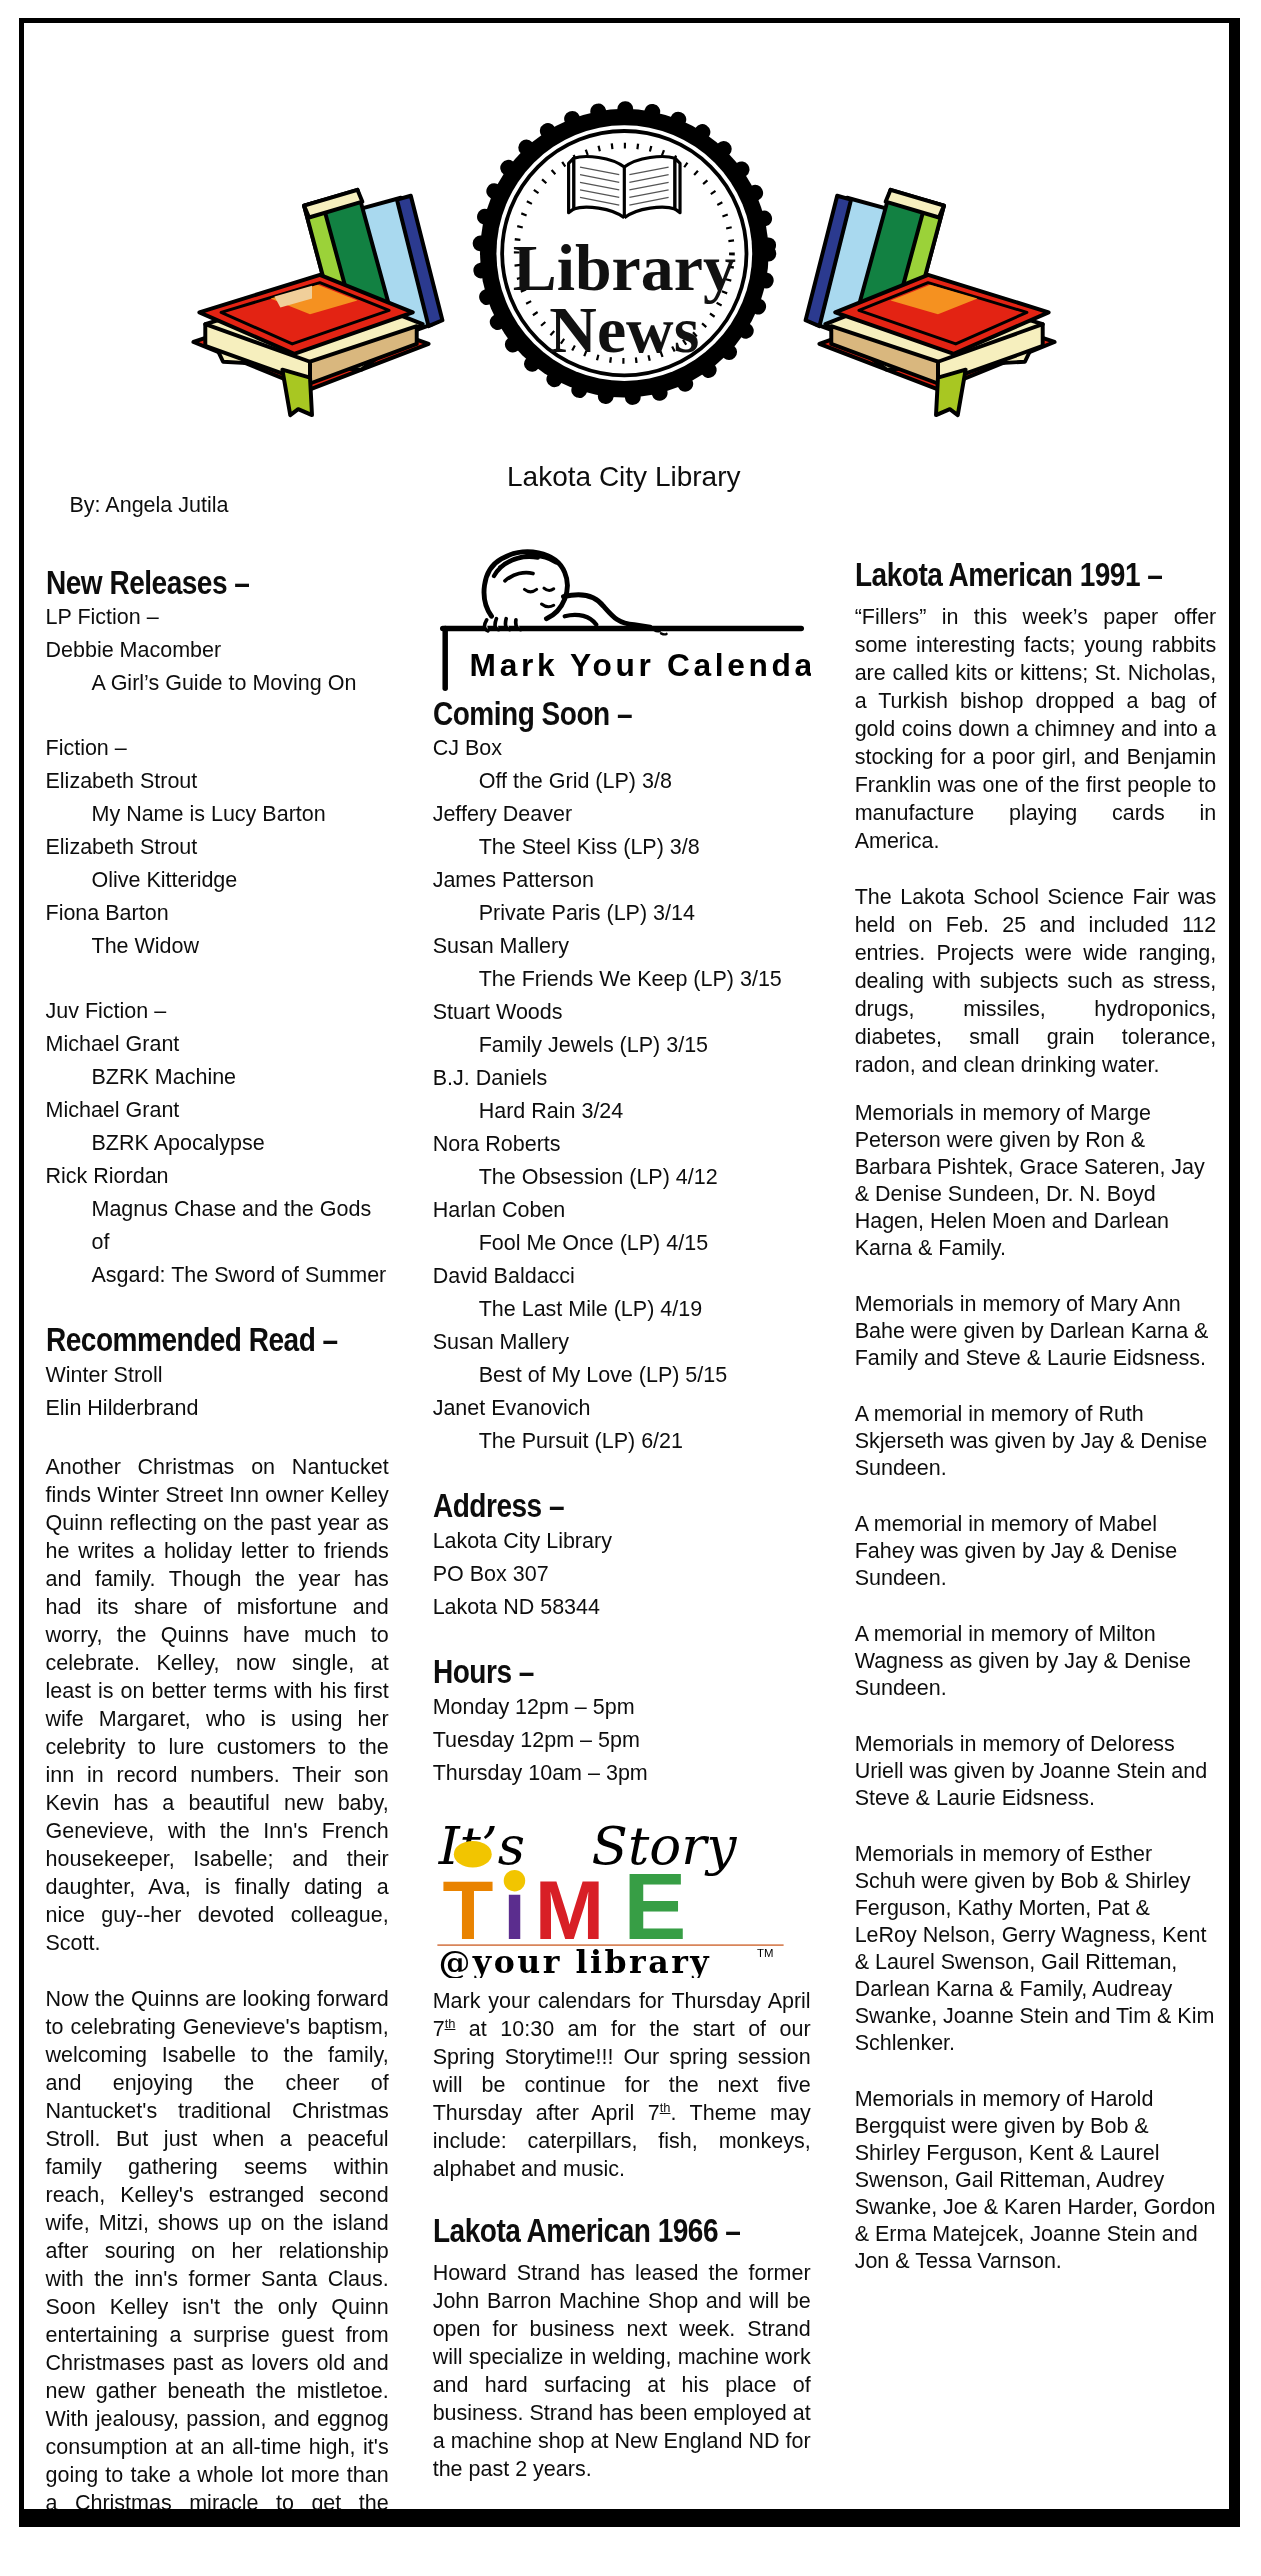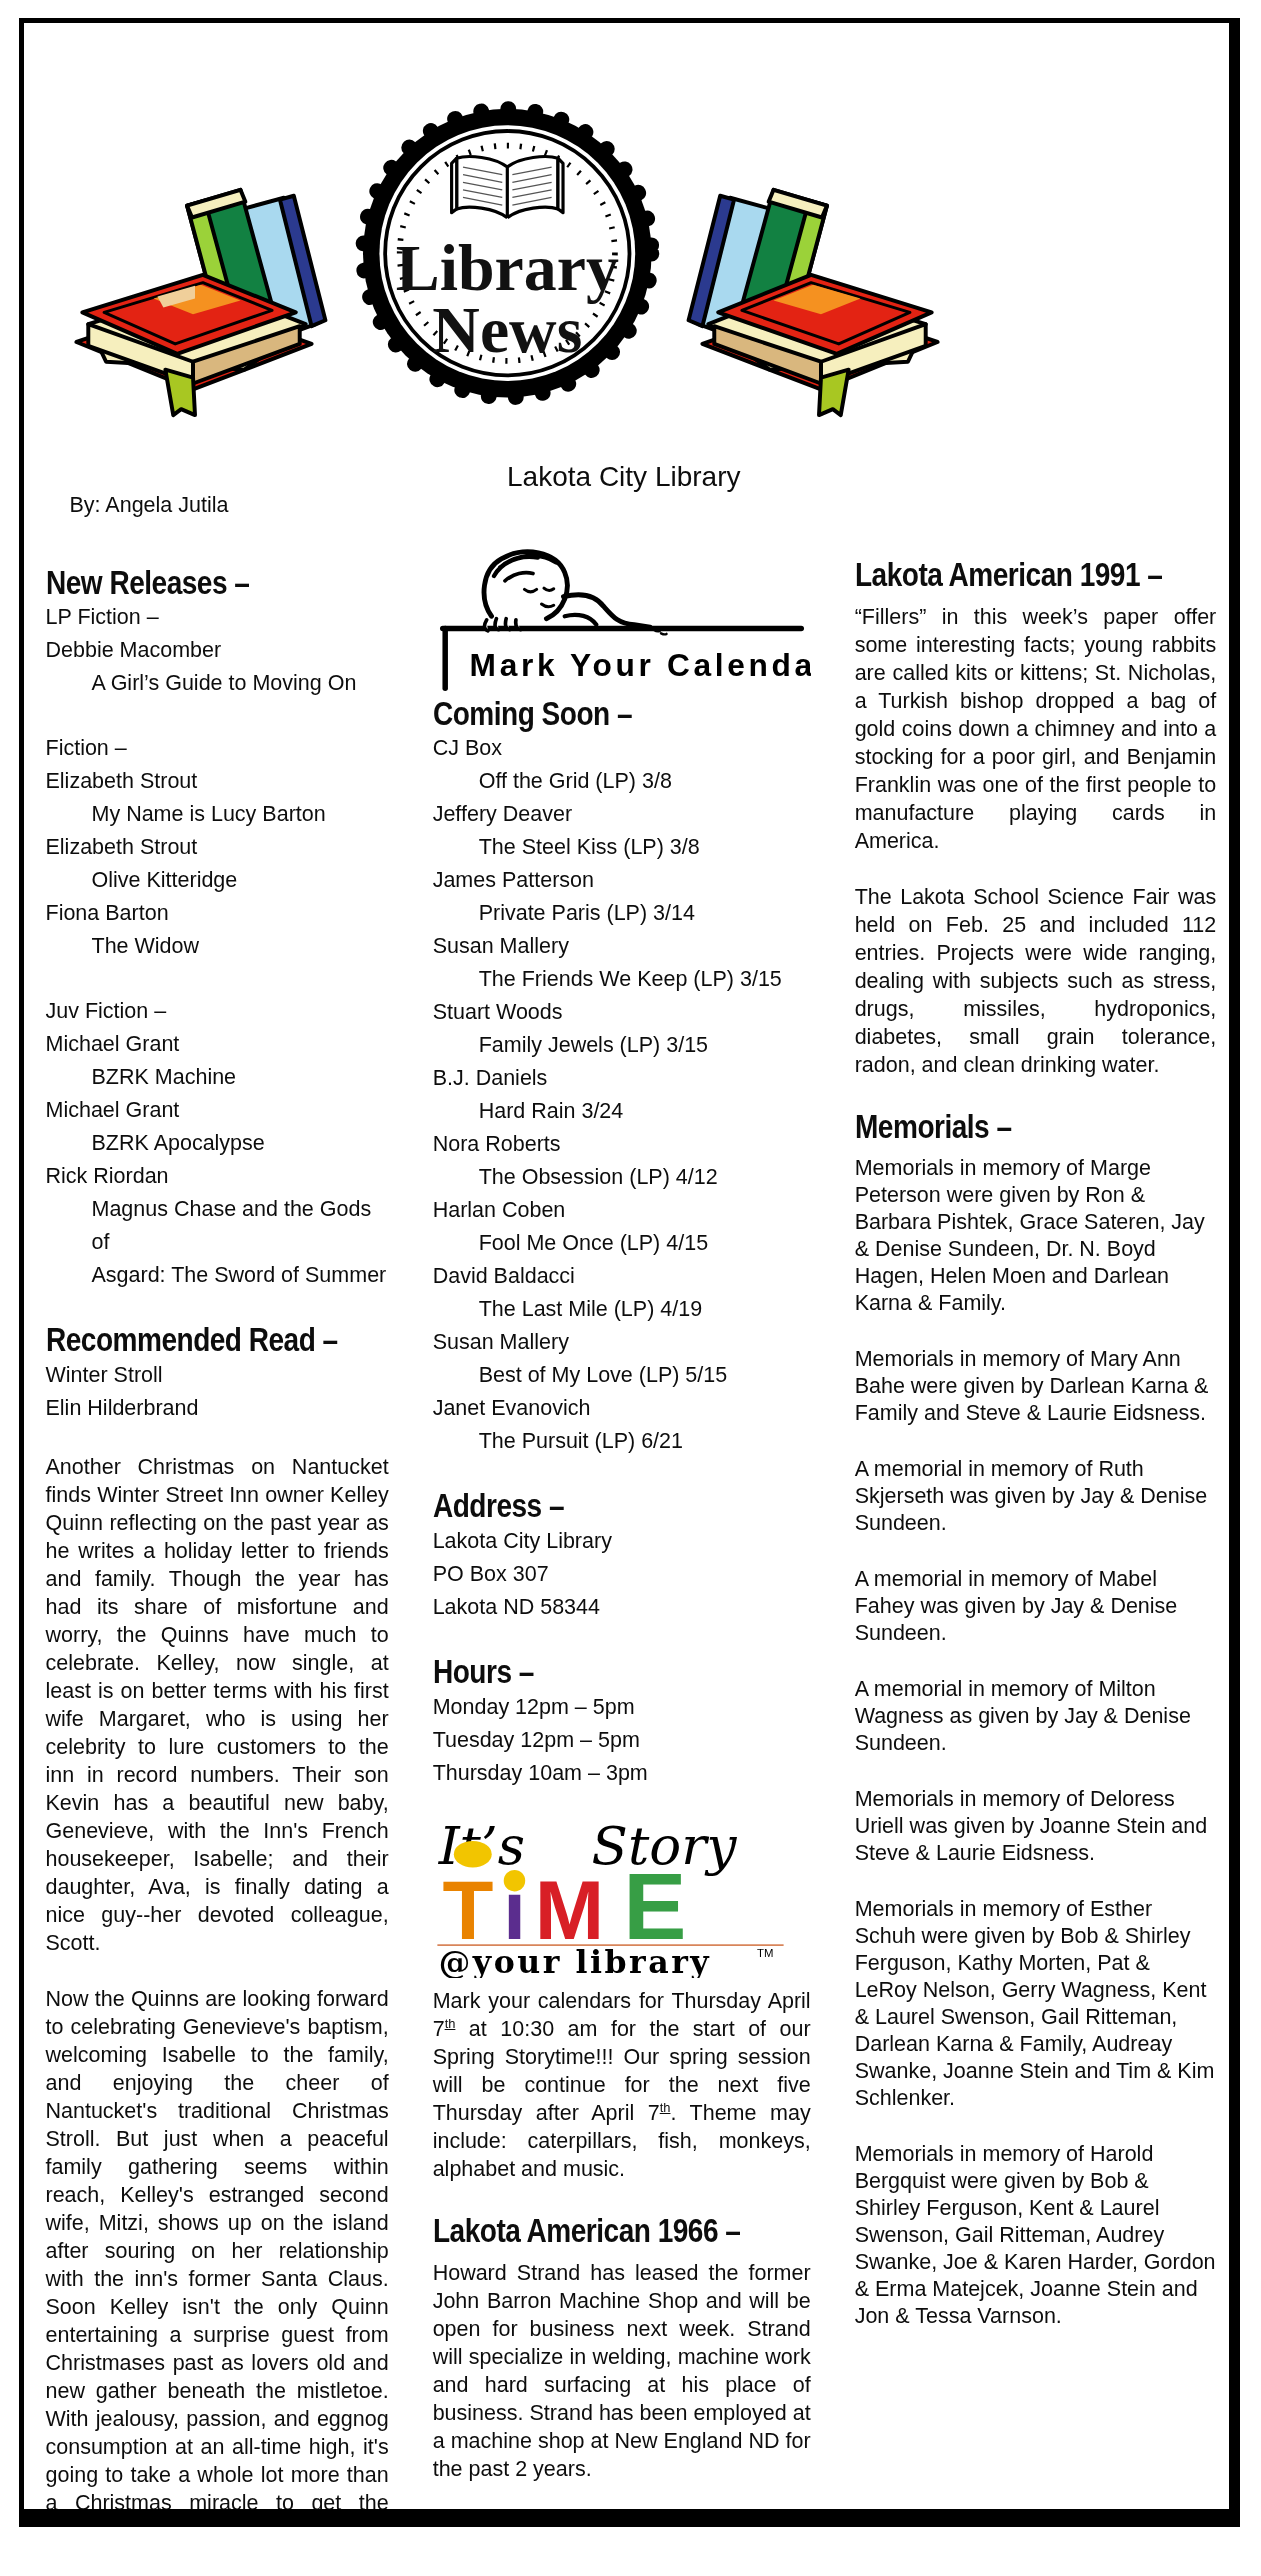--- a/index.html
+++ b/index.html
@@ -8,21 +8,21 @@
     font-family:"Liberation Sans",sans-serif;color:#0d0d0d;overflow:hidden;
     -webkit-font-smoothing:antialiased;
   }
   .sheet{
     position:absolute;left:19px;top:18px;width:1221px;height:2509px;
     box-sizing:border-box;background:#fff;
     border:5px solid #000;border-right-width:11.4px;border-bottom-width:18px;
     padding:16.5px 27px 0 21.5px;overflow:hidden;
   }
   
-  .header-row{display:flex;align-items:flex-start;padding-top:41px;}
+  .header-row{display:flex;justify-content:center;align-items:flex-start;padding-top:41px;}
   .books{width:298px;height:247px;margin-top:95px;flex:0 0 auto;}
   .badge-wrap{width:326px;height:364px;flex:0 0 auto;}
   .library-name{text-align:center;font-size:28px;margin-top:16.5px;letter-spacing:0;}
   .byline{font-size:21.5px;margin-top:0;padding-left:24px;}
   
   .columns{display:flex;gap:44px;padding-top:16.5px;}
   .col{box-sizing:border-box;}
   .col-left{width:353px;}
   .col-mid{width:378px;}
   .col-right{width:369px;}
@@ -242,21 +242,20 @@
 
       <div class="line" style="margin-top:25px;">Prices:</div>
 
     </section>
 
     <section class="col col-right right-offset">
       <h2><span class="squeeze">Lakota American 1991 –</span></h2>
       <p class="para tight">“Fillers” in this week’s paper offer some interesting facts; young rabbits are called kits or kittens; St. Nicholas, a Turkish bishop dropped a bag of gold coins down a chimney and into a stocking for a poor girl, and Benjamin Franklin was one of the first people to manufacture playing cards in America.</p>
       <p class="para">The Lakota School Science Fair was held on Feb. 25 and included 112 entries.  Projects were wide ranging, dealing with subjects such as stress, drugs, missiles, hydroponics, diabetes, small grain tolerance, radon, and clean drinking water.</p>
 
-      <h2 class="h-space"><span class="squeeze">Memorials –</span></h2>
       <p class="para-left tight">Memorials in memory of Marge Peterson were given by Ron &amp; Barbara Pishtek, Grace Sateren, Jay &amp; Denise Sundeen, Dr. N. Boyd Hagen, Helen Moen and Darlean Karna &amp; Family.</p>
       <p class="para-left">Memorials in memory of Mary Ann Bahe were given by Darlean Karna &amp; Family and Steve &amp; Laurie Eidsness.</p>
       <p class="para-left">A memorial in memory of Ruth Skjerseth was given by Jay &amp; Denise Sundeen.</p>
       <p class="para-left">A memorial in memory of Mabel Fahey was given by Jay &amp; Denise Sundeen.</p>
       <p class="para-left">A memorial in memory of Milton Wagness as given by Jay &amp; Denise Sundeen.</p>
       <p class="para-left">Memorials in memory of Deloress Uriell was given by Joanne Stein and Steve &amp; Laurie Eidsness.</p>
       <p class="para-left">Memorials in memory of Esther Schuh were given by Bob &amp; Shirley Ferguson, Kathy Morten, Pat &amp; LeRoy Nelson, Gerry Wagness, Kent &amp; Laurel Swenson, Gail Ritteman, Darlean Karna &amp; Family, Audreay Swanke, Joanne Stein and Tim &amp; Kim Schlenker.</p>
       <p class="para-left">Memorials in memory of Harold Bergquist were given by Bob &amp; Shirley Ferguson, Kent &amp; Laurel Swenson, Gail Ritteman, Audrey Swanke, Joe &amp; Karen Harder, Gordon &amp; Erma Matejcek, Joanne Stein and Jon &amp; Tessa Varnson.</p>
     </section>
   </main>

